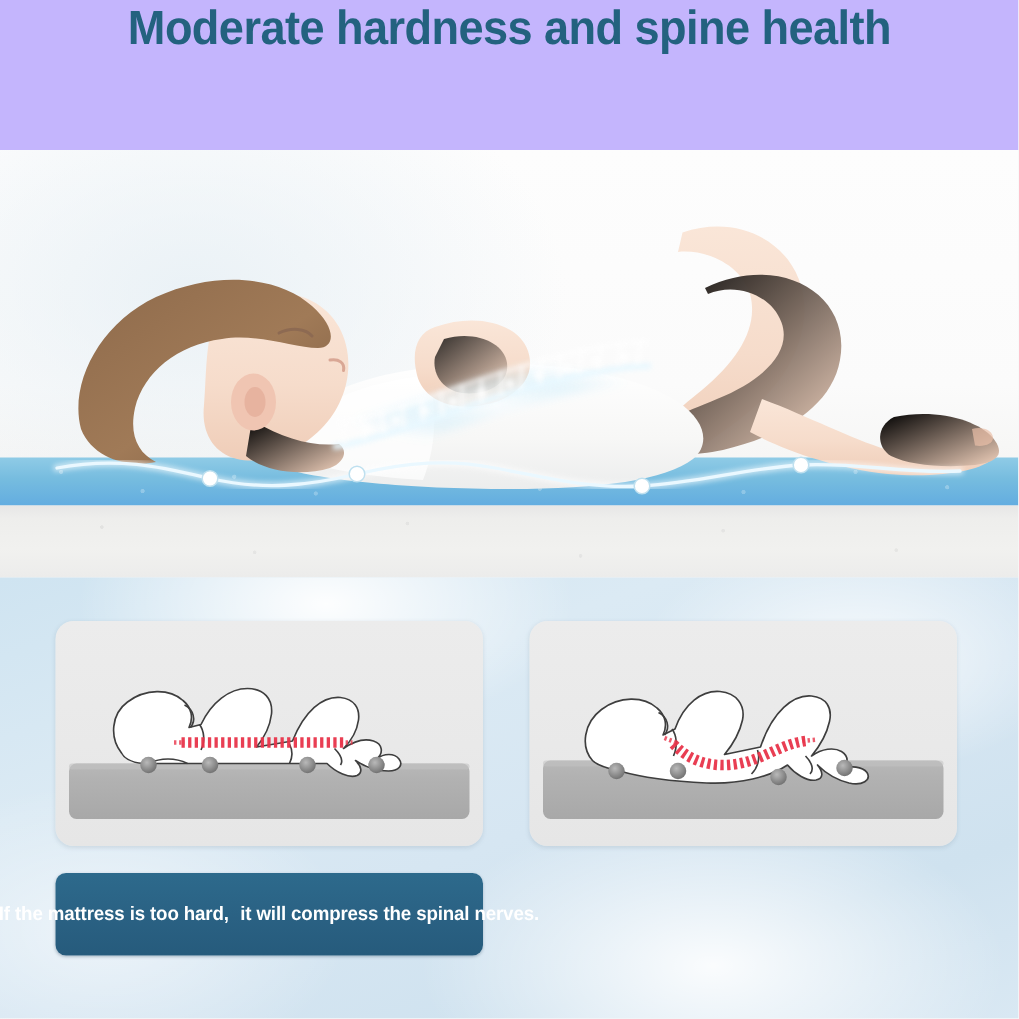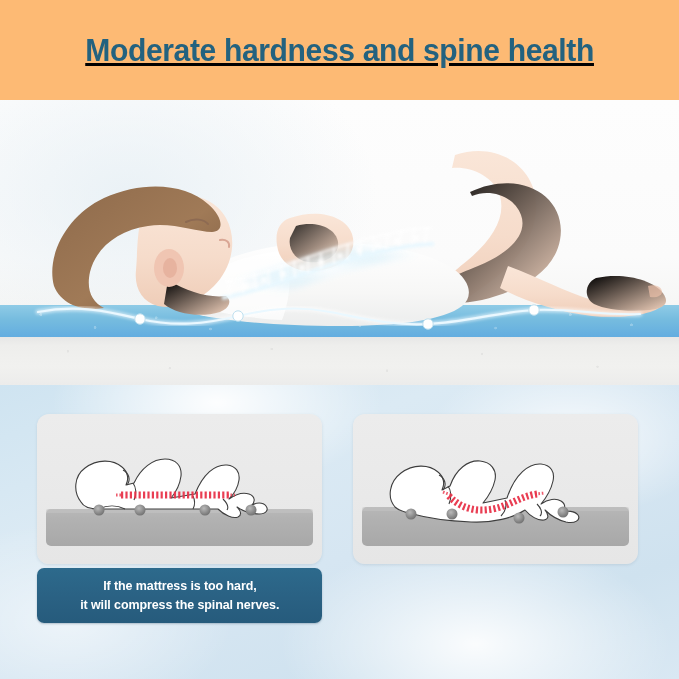--- a/index.html
+++ b/index.html
@@ -7,22 +7,22 @@
     width: 679px; height: 679px;
     font-family: "Liberation Sans", sans-serif;
     background: #f7f7f7;
     overflow: hidden;
   }
   .page { position: relative; width: 679px; height: 679px; background: #f8f8f8; }
 
   
   .title-bar {
     position: absolute; left: 0; top: 0; width: 679px; height: 100px;
-    background: #fdba74;
-    display: flex; align-items: center; justify-content: center; text-decoration: underline;
+    background: #c4b5fd;
+    display: flex; justify-content: center;
   }
   .title-text {
     font-size: 32px; font-weight: bold; color: #23627f;
     letter-spacing: -0.4px; white-space: nowrap;
     transform: scaleX(0.94); transform-origin: center;
   }
 
   
   .hero {
     position: absolute; left: 0; top: 100px; width: 679px; height: 285px;
@@ -85,24 +85,24 @@
     background: linear-gradient(180deg,#ececec 0%, #e9e9e9 55%, #e6e6e6 100%);
     border-radius: 12px;
     box-shadow: 0 1px 3px rgba(100,120,140,.18);
     overflow: hidden;
   }
   .card.left  { left: 37px; }
   .card.right { left: 353px; }
   .card svg { position: absolute; left: 0; top: 0; width: 285px; height: 150px; }
 
   .banner {
-    position: absolute; top: 183px; width: 285px; height: 55px;
+    position: absolute; top: 197px; width: 285px; height: 55px;
     background: linear-gradient(180deg,#2d6a8c 0%, #2a6183 55%, #265b7c 100%);
     border-radius: 7px;
-    display: flex; flex-direction: column;
+    display: flex; flex-direction: row;
     align-items: center; justify-content: center;
     color: #ffffff; text-align: center;
     box-shadow: 0 1px 2px rgba(40,70,95,.3);
   }
   .banner.left  { left: 37px; }
   .banner.right { left: 353px; }
   .banner span {
     display: block; font-size: 13px; font-weight: bold;
     line-height: 1.42; letter-spacing: -0.1px;
     transform: scaleX(0.96); transform-origin: center;

